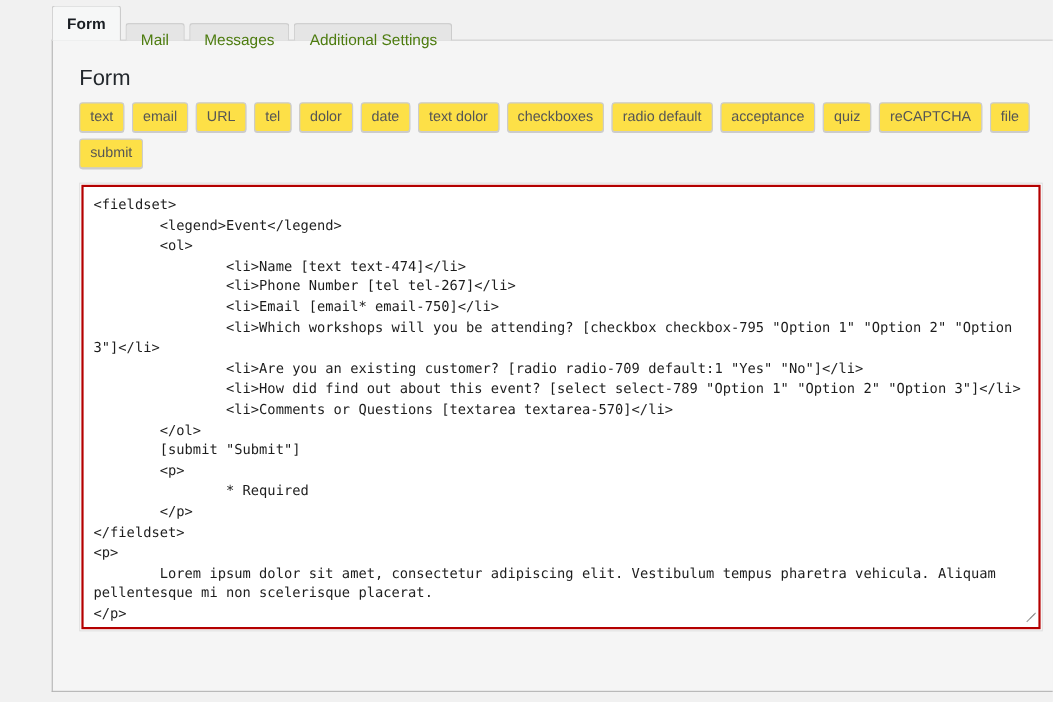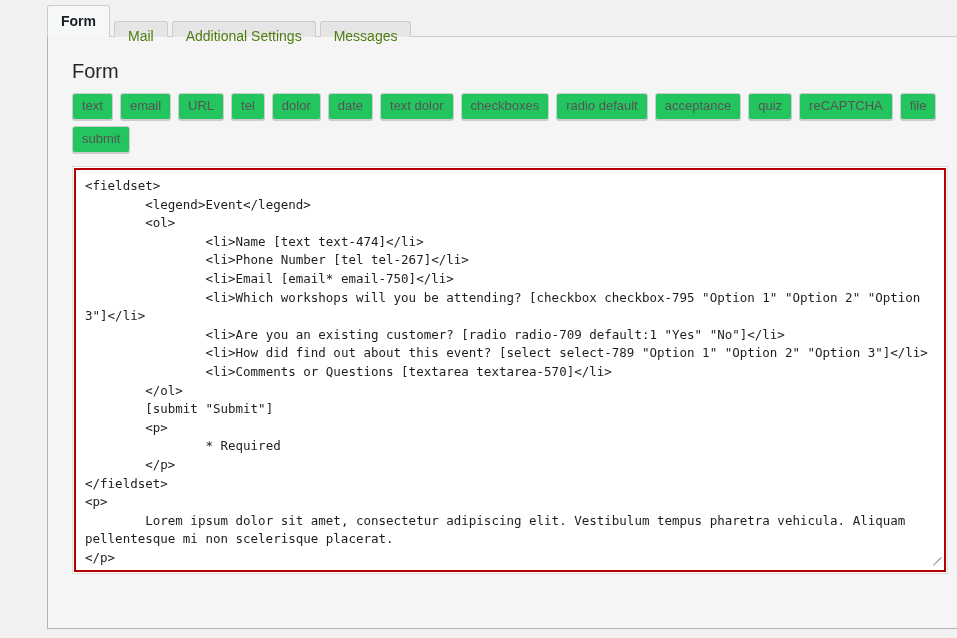--- a/index.html
+++ b/index.html
@@ -104,21 +104,21 @@
   
   .tag-buttons {
     display: flex;
     flex-wrap: wrap;
     gap: 6px 7px;
     margin-bottom: 13px;
     max-width: 876px;
   }
   .tag-btn {
     box-sizing: border-box;
-    background: #22c55e;
+    background: #fde047;
     border: 1px solid #ccc;
     border-radius: 3px;
     color: #555;
     font-size: 13px;
     font-family: "Liberation Sans", sans-serif;
     padding: 4px 9px 5px 9px;
     line-height: 16px;
     cursor: pointer;
     white-space: nowrap;
     box-shadow: 0 1px 0 #ccc;
@@ -183,22 +183,22 @@
   .g3 { width: 3px;  right: 1px; bottom: 9px; }
 </style>
 </head>
 <body>
 
 <div id="root">
 
   <div class="tab-bar">
     <div class="tab active">Form</div>
     <div class="tab">Mail</div>
+    <div class="tab">Messages</div>
     <div class="tab">Additional Settings</div>
-    <div class="tab">Messages</div>
   </div>
 
   <div class="panel">
     <div class="panel-inner">
 
       <h2 class="page-title">Form</h2>
 
 
       <div class="tag-buttons">
         <button class="tag-btn">text</button>

